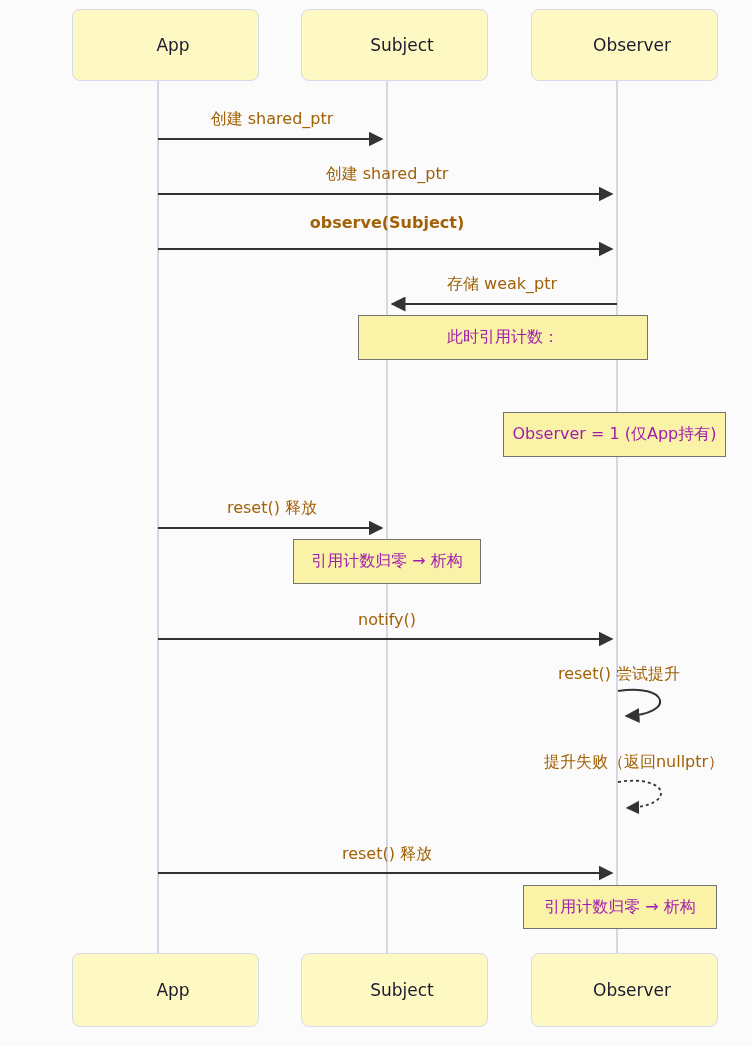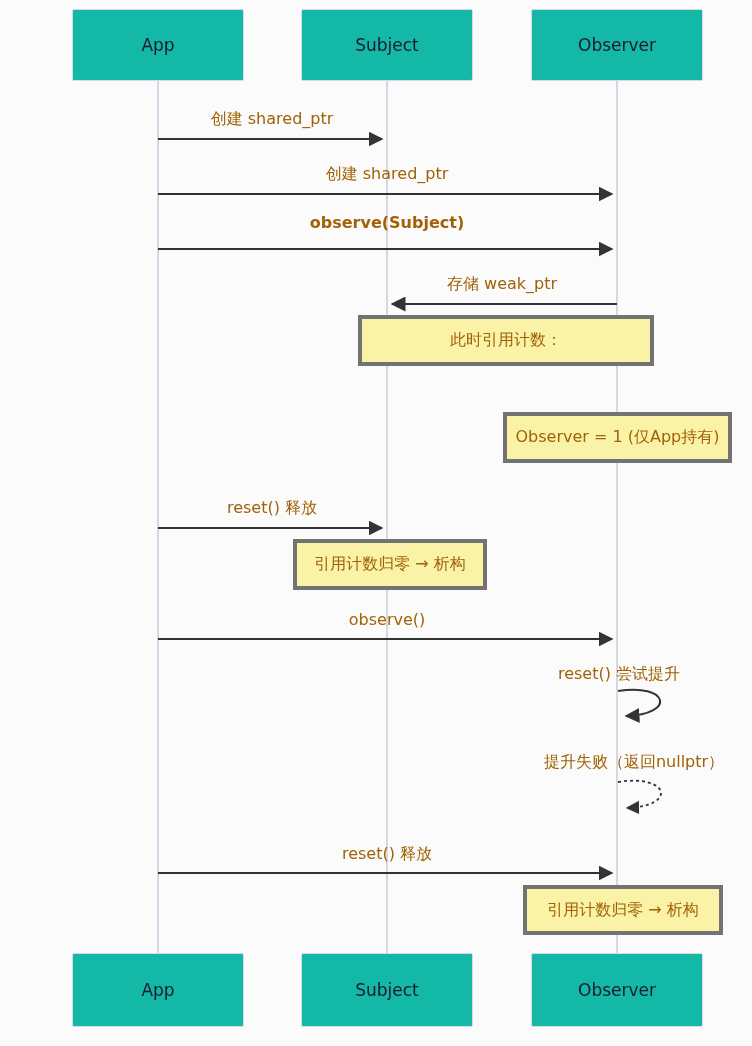--- a/index.html
+++ b/index.html
@@ -3,32 +3,32 @@
 <meta charset="utf-8">
 <style>
   html,body{margin:0;padding:0;background:#fbfbfb;}
   .canvas{
     position:relative;width:752px;height:1046px;background:#fbfbfb;overflow:hidden;
     font-family:"DejaVu Sans","Liberation Sans",sans-serif;
   }
   .overlay{position:absolute;left:0;top:0;width:752px;height:1046px;}
   .actor{
     position:absolute;width:170px;height:70px;
-    background:#14b8a6;border:1px solid #d9d9ec;border-radius:2px;
+    background:#fef9c3;border:1px solid #d9d9ec;border-radius:8px;
     display:flex;align-items:center;justify-content:center;
-    font-size:17px;color:#1a1a2e;z-index:3;
+    font-size:17px;color:#1a1a2e;z-index:3;padding-left:15px;
   }
   .msg-label{
     position:absolute;transform:translateX(-50%);white-space:nowrap;
     font-size:16px;color:#a16207;z-index:2;
   }
   .note{
-    position:absolute;background:#faf3a7;border:4px solid #737373;
+    position:absolute;background:#faf3a7;border:1px solid #737373;
     display:flex;align-items:center;justify-content:center;white-space:nowrap;
-    font-size:16px;color:#a16207;z-index:4;
+    font-size:16px;color:#a21caf;z-index:4;
   }
   .watermark{
     position:absolute;left:458px;top:991px;z-index:6;white-space:nowrap;
     font-size:25px;letter-spacing:1px;color:rgba(138,138,138,0.85);
     text-shadow:1px 1px 0 rgba(255,255,255,0.95), -1px -1px 0 rgba(110,110,110,0.25);
   }
   svg{display:block;}
 </style>
 </head>
 <body>
@@ -64,21 +64,21 @@
 
   <div class="actor" style="left:72px;top:953px;height:72px;">App</div>
   <div class="actor" style="left:301px;top:953px;height:72px;">Subject</div>
   <div class="actor" style="left:531px;top:953px;height:72px;">Observer</div>
 
   <div class="msg-label" style="left:272px;top:109px;">创建 shared_ptr</div>
   <div class="msg-label" style="left:387px;top:164px;">创建 shared_ptr</div>
   <div class="msg-label" style="left:387px;top:213px;font-weight:bold;">observe(Subject)</div>
   <div class="msg-label" style="left:502px;top:274px;">存储 weak_ptr</div>
   <div class="msg-label" style="left:272px;top:498px;">reset() 释放</div>
-  <div class="msg-label" style="left:387px;top:610px;">observe()</div>
+  <div class="msg-label" style="left:387px;top:610px;">notify()</div>
   <div class="msg-label" style="left:619px;top:664px;">reset() 尝试提升</div>
   <div class="msg-label" style="left:634px;top:752px;text-align:right;">提升失败（返回nullptr）</div>
   <div class="msg-label" style="left:387px;top:844px;">reset() 释放</div>
 
   <div class="note" style="left:358px;top:315px;width:288px;height:43px;">此时引用计数：</div>
   <div class="note" style="left:503px;top:412px;width:221px;height:43px;">Observer = 1 (仅App持有)</div>
   <div class="note" style="left:293px;top:539px;width:186px;height:43px;">引用计数归零 → 析构</div>
   <div class="note" style="left:523px;top:885px;width:192px;height:42px;">引用计数归零 → 析构</div>
 
 

